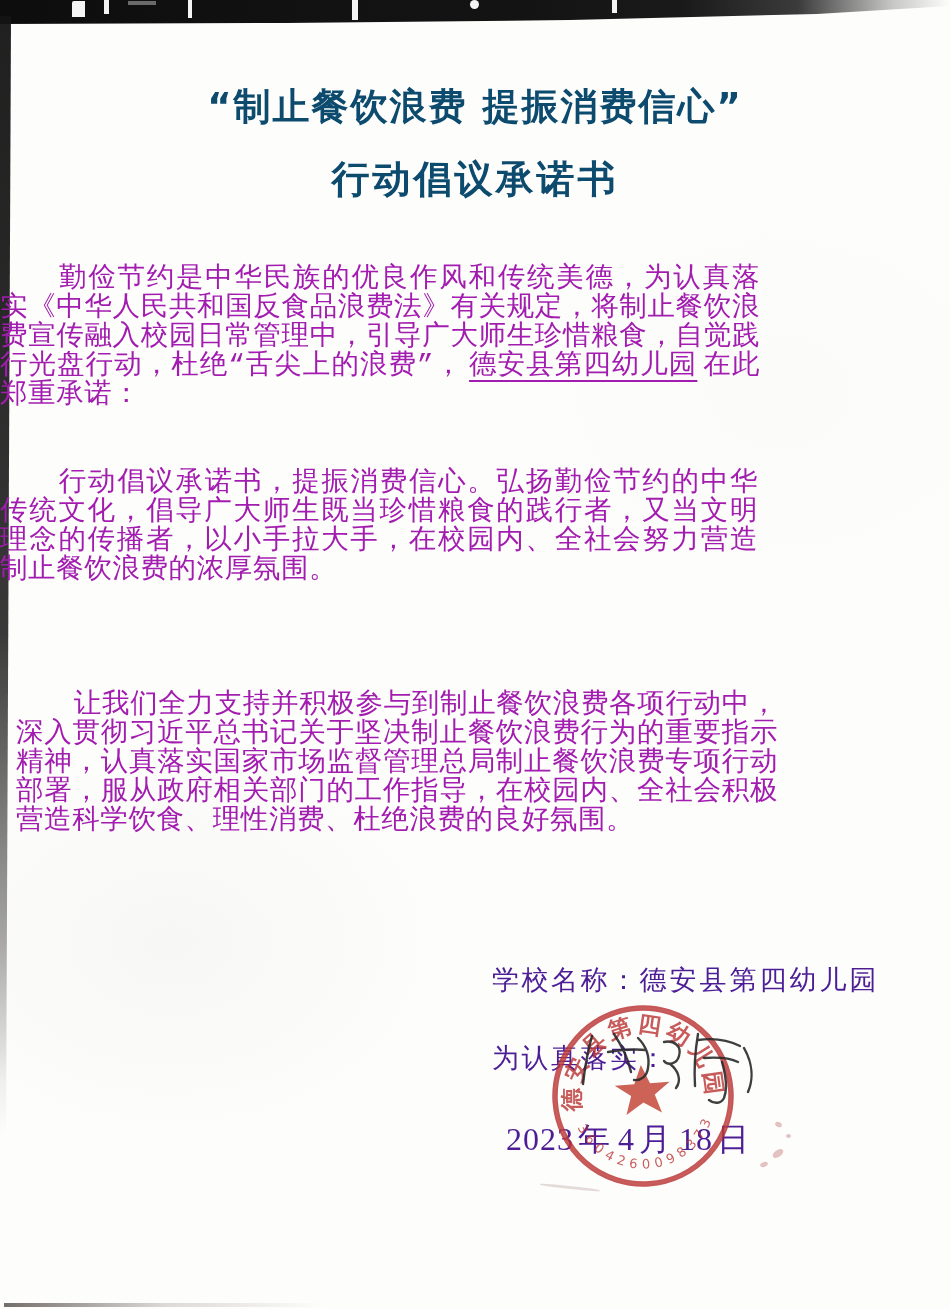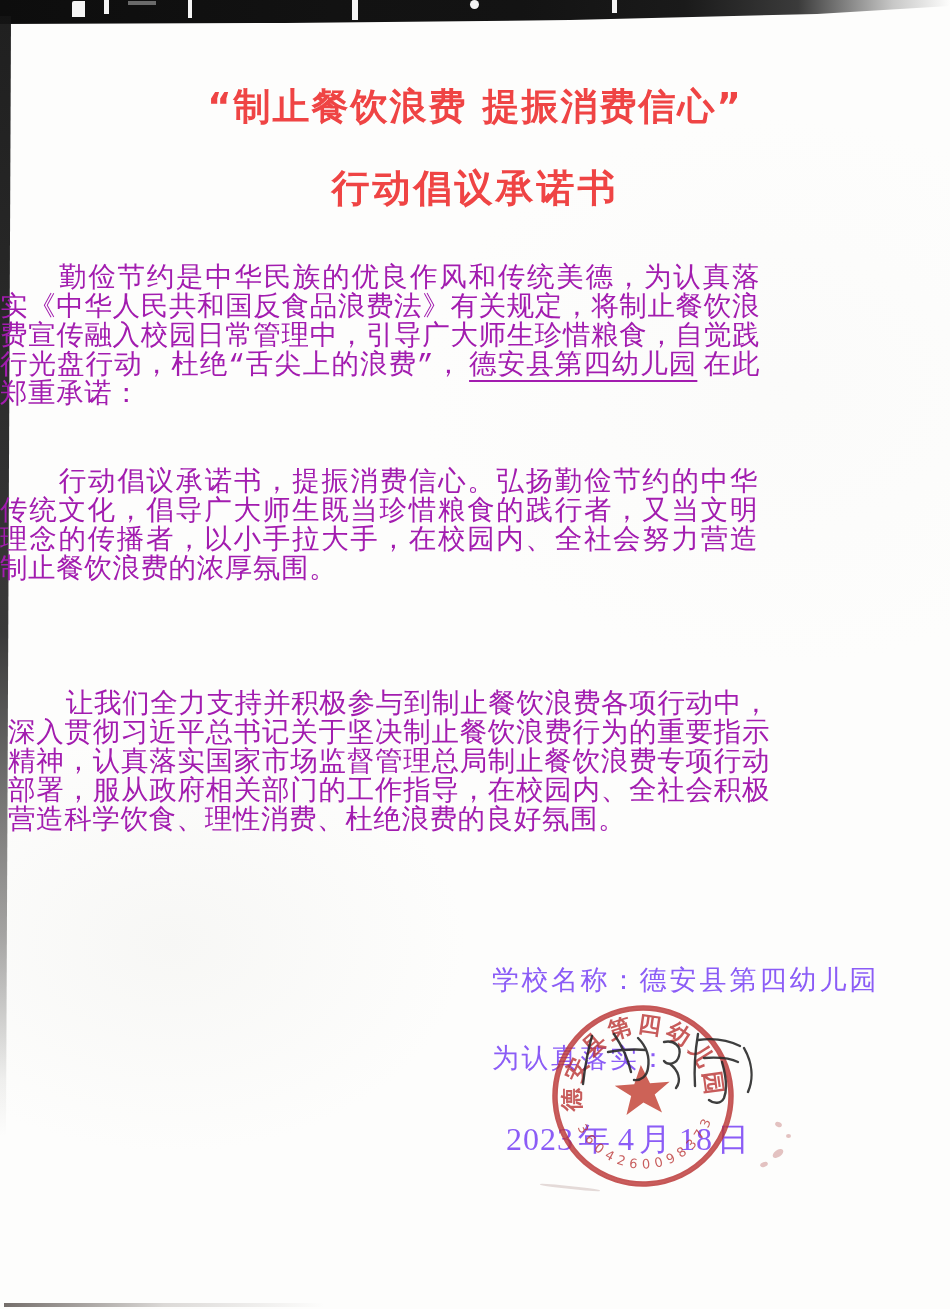--- a/index.html
+++ b/index.html
@@ -84,25 +84,25 @@
     top: 88px;
     left: 0;
     width: 950px;
     text-align: center;
   }
   .title-line {
     font-family: "DejaVu Sans", "Liberation Sans", sans-serif;
     font-weight: bold;
     font-size: 37px;
     letter-spacing: 2px;
-    color: #ef4444;
+    color: #0c4a6e;
     line-height: 1.0;
   }
   .title-line-2 {
-    margin-top: 44px;
+    margin-top: 35px;
     font-size: 38px;
     letter-spacing: 3px;
   }
 
   .body-block {
     position: absolute;
     left: 108px;
     width: 760px;
   }
   .para {
@@ -110,37 +110,37 @@
     font-size: 27.5px;
     line-height: 29px;
     letter-spacing: 0.6px;
     color: #a21caf;
     text-align: justify;
     text-justify: inter-character;
   }
   .para .indent { display: inline-block; width: 2.1em; }
   .para-1 { position: absolute; top: 264px; left: 0; width: 760px; }
   .para-2 { position: absolute; top: 468px; left: 0; width: 758px; }
-  .para-3 { position: absolute; top: 690px; left: 8px; width: 762px; }
+  .para-3 { position: absolute; top: 690px; left: 16px; width: 762px; }
 
   .fill-name {
     text-decoration: underline;
     text-underline-offset: 7px;
     text-decoration-thickness: 1.6px;
     padding: 0 6px;
   }
 
   
   .sign-block {
     position: absolute;
     top: 962px;
     left: 492px;
     width: 400px;
     font-family: "Liberation Serif", "DejaVu Serif", serif;
-    color: #8b5cf6;
+    color: #4c1d95;
   }
   .sign-row {
     font-size: 27px;
     letter-spacing: 2.5px;
     height: 78px;
     white-space: nowrap;
   }
   .sign-label { display: inline-block; }
   .sign-value { display: inline-block; letter-spacing: 3px; }
   .date-row {

